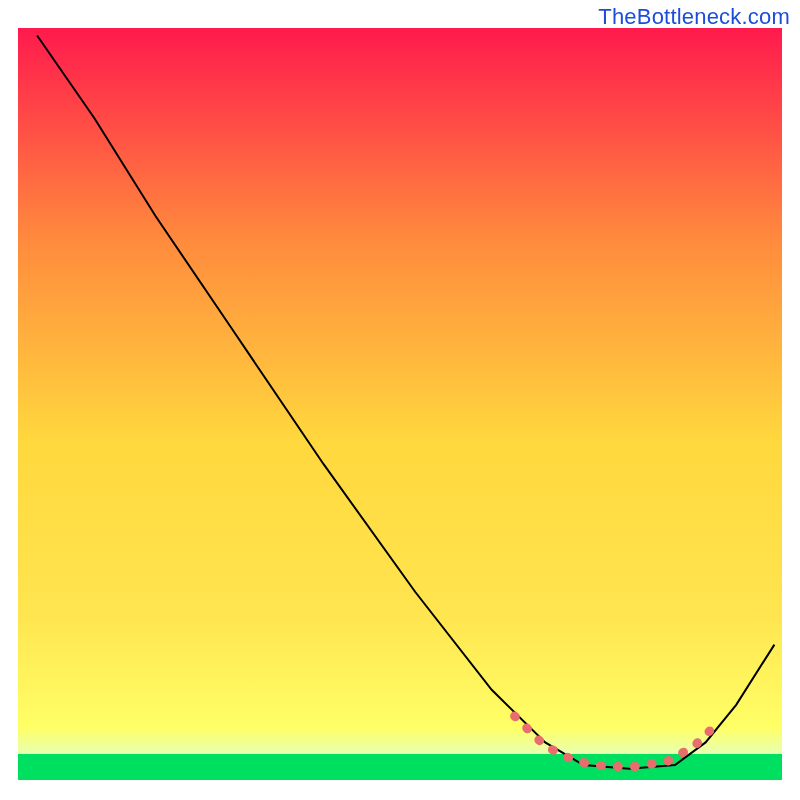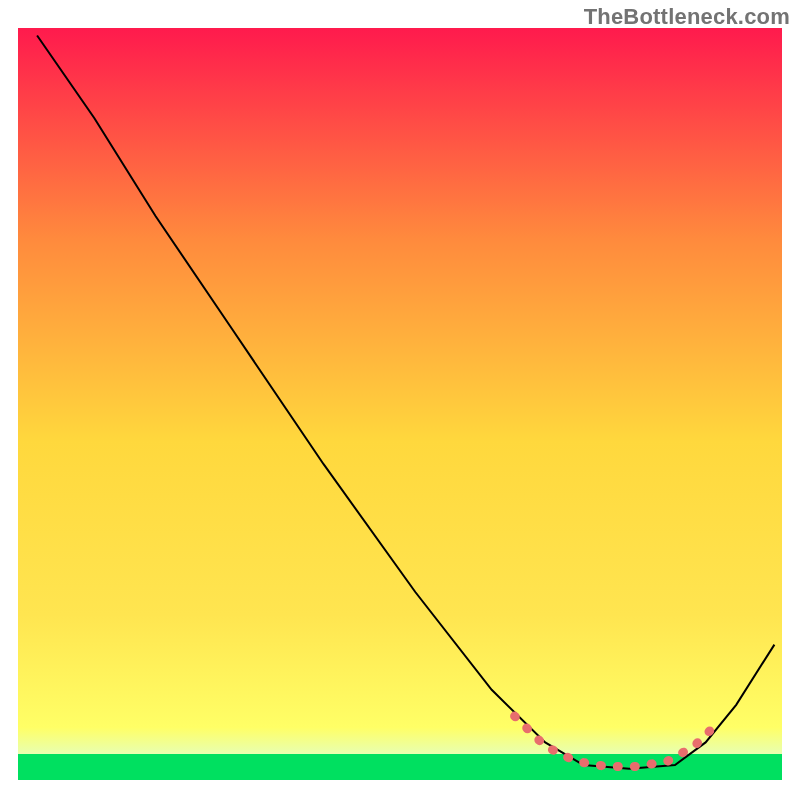--- a/index.html
+++ b/index.html
@@ -13,23 +13,23 @@
   }
   .stage {
     position: relative;
     width: 800px;
     height: 800px;
   }
   .watermark {
     position: absolute;
     top: 4px;
     right: 10px;
-    color: #737373;
+    color: #1d4ed8;
     font-size: 22px;
-    font-weight: 700;
+    font-weight: 400;
     letter-spacing: 0.2px;
     z-index: 3;
   }
   svg {
     position: absolute;
     top: 0;
     left: 0;
   }
 </style>
 </head>

